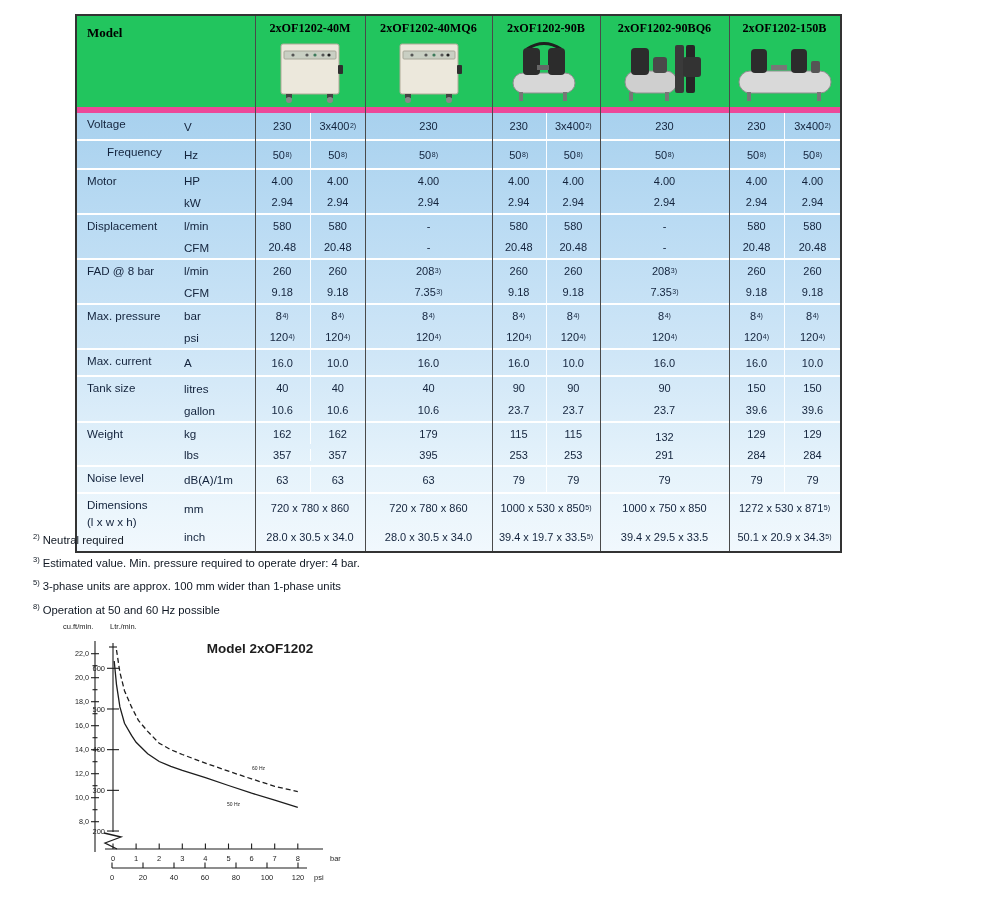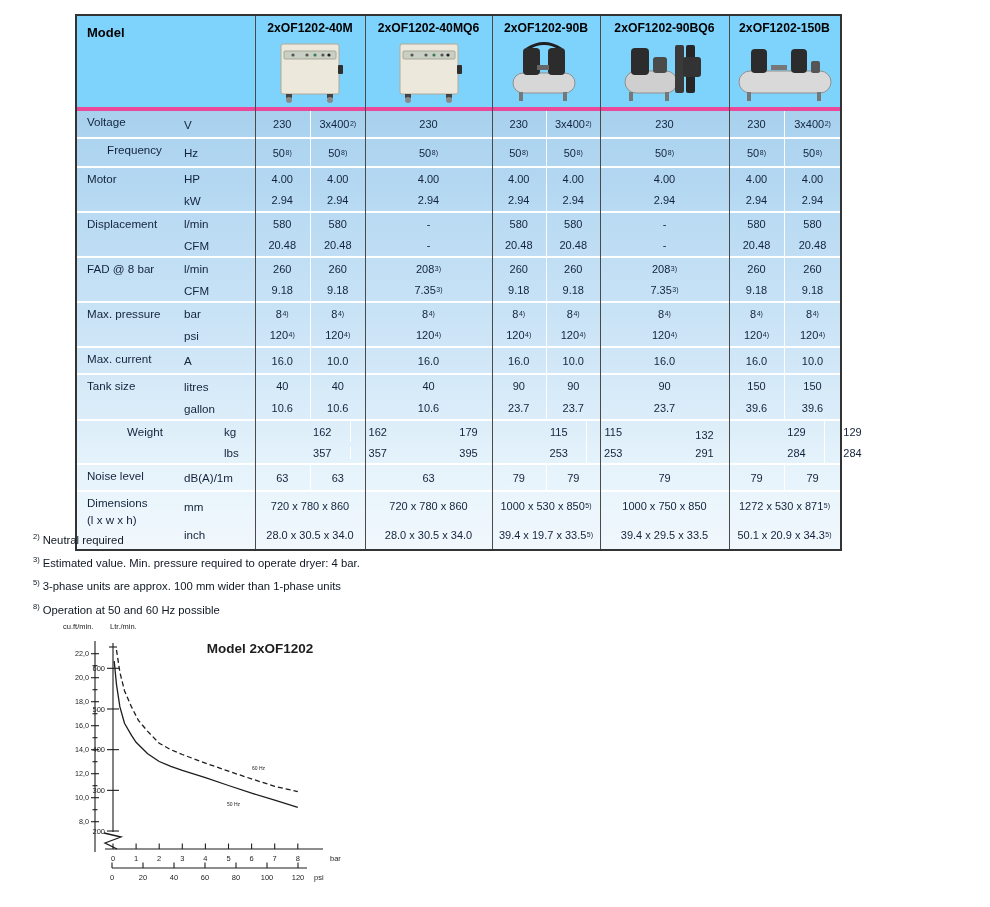--- a/index.html
+++ b/index.html
@@ -1,18 +1,18 @@
 <!DOCTYPE html>
 <html><head>
 <meta charset="utf-8">
 <style>
   html,body{margin:0;padding:0;background:#ffffff;}
   body{width:990px;height:907px;position:relative;font-family:"Liberation Sans",sans-serif;color:#13233c;}
   .spec-table{position:absolute;left:75px;top:14px;width:763px;border:2px solid #333;box-sizing:content-box;}
-  .thead{display:grid;grid-template-columns:178px 110px 127px 108px 129px 111px;height:91px;background:#7dd3fc;border-bottom:4px solid #ec4899;}
+  .thead{display:grid;grid-template-columns:178px 110px 127px 108px 129px 111px;height:91px;background:#22c55e;border-bottom:6px solid #ec4899;font-family:Liberation Serif, serif;}
   .model-label{font-weight:bold;font-size:13px;color:#000;padding:9px 0 0 10px;}
   .model-col{display:flex;flex-direction:column;align-items:center;padding-top:5px;overflow:hidden;}
   .model-name{font-weight:bold;font-size:12.2px;color:#000;white-space:nowrap;}
   .model-img{flex:1;display:flex;align-items:flex-end;justify-content:center;padding-bottom:2px;}
   .tbody{position:relative;background:linear-gradient(180deg,#a8d1ee 0%,#badbf3 25%,#cfe6f7 55%,#e6f3fb 82%,#f1f8fd 100%);}
   .rowgroup{display:grid;grid-template-columns:105px 73px 110px 127px 108px 129px 111px;border-top:2px solid #ffffff;}
   .rowgroup:first-child{border-top:none;}
   .row-label{font-size:11.6px;padding:4px 0 0 10px;display:flex;flex-direction:column;justify-content:space-between;}
   .row-label .l2{padding-bottom:23px;}
   .unit-cell{font-size:11.6px;display:flex;align-items:center;padding-left:2px;}
@@ -397,21 +397,21 @@
           <div class="half sep">23.7</div>
         </div>
         <div class="val-cell" style="grid-area: 2 / 6;">
           <div class="lone">23.7</div>
         </div>
         <div class="val-cell" style="grid-area: 2 / 7;">
           <div class="half">39.6</div>
           <div class="half sep">39.6</div>
         </div>
       </div>
-      <div class="rowgroup" style="height: 42px; grid-template-rows: repeat(2, 1fr); padding-left: 40px;">
+      <div class="rowgroup" style="height: 42px; grid-template-rows: repeat(2, 1fr);">
         <div class="row-label" style="grid-area: 1 / 1 / span 2;">
           <div>Weight</div>
         </div>
         <div class="unit-cell" style="grid-area: 1 / 2;">kg</div>
         <div class="val-cell" style="grid-area: 1 / 3;">
           <div class="half">162</div>
           <div class="half sep">162</div>
         </div>
         <div class="val-cell" style="grid-area: 1 / 4;">
           <div class="lone">179</div>

